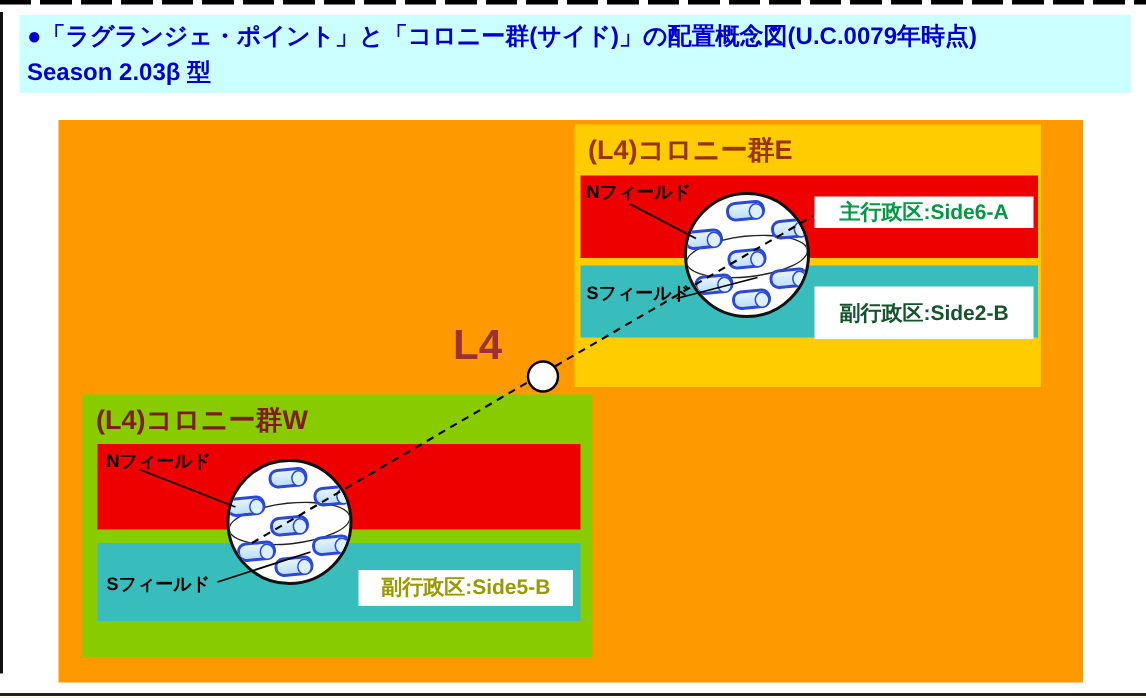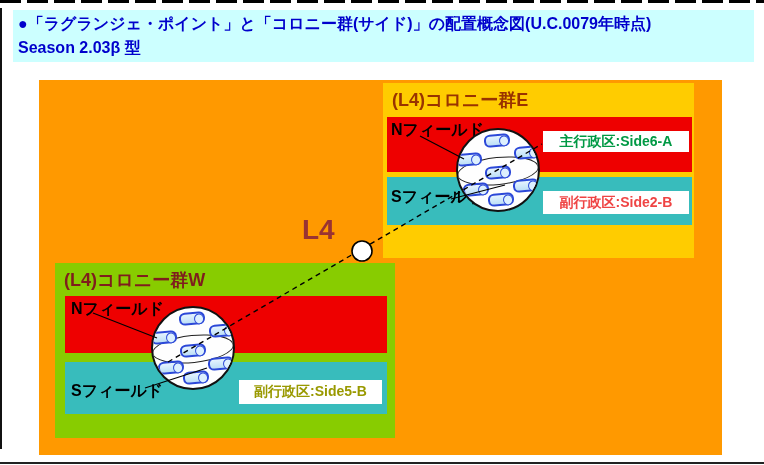--- a/index.html
+++ b/index.html
@@ -31,30 +31,30 @@
   .group-w .group-title{left:9px;top:5px;color:#7f1d1d;}
 
   .band{position:absolute;}
   .band-red{background:#EE0000;}
   .band-teal{background:#38BCBC;}
   .group-e .band-red{left:4px;top:34px;width:305px;height:55px;}
   .group-e .band-teal{left:4px;top:94px;width:305px;height:48px;}
   .group-w .band-red{left:10px;top:33px;width:322px;height:57px;}
   .group-w .band-teal{left:10px;top:99px;width:322px;height:52px;}
 
-  .field-label{position:absolute;font-size:16px;font-weight:bold;color:#000;white-space:nowrap;}
+  .field-label{position:absolute;font-size:12px;font-weight:bold;color:#000;white-space:nowrap;}
   .group-e .n-label{left:8px;top:37px;}
   .group-e .s-label{left:8px;top:104px;}
   .group-w .n-label{left:16px;top:36px;}
   .group-w .s-label{left:16px;top:118px;}
 
   .admin-box{position:absolute;background:#FFFFFF;display:flex;align-items:center;justify-content:center;
     font-size:14px;font-weight:bold;white-space:nowrap;z-index:3;}
   .group-e .primary{left:160px;top:48px;width:146px;height:21px;color:#009944;}
-  .group-e .secondary{left:160px;top:108px;width:146px;height:23px;color:#ef4444;}
+  .group-e .secondary{left:160px;top:108px;width:146px;height:35px;color:#14532d;}
   .group-w .primary{left:192px;top:64px;width:141px;height:23px;color:#FF0000;}
   .group-w .secondary{left:184px;top:117px;width:143px;height:24px;color:#999900;}
 
   
   .sphere{position:absolute;width:84px;height:84px;border-radius:50%;background:#FEFEFE;
     border:2px solid #111;box-sizing:border-box;overflow:hidden;z-index:4;}
   .sphere-e{left:456px;top:128px;}
   .sphere-w{left:151px;top:306px;}
   .equator{position:absolute;left:-1px;top:27px;width:80px;height:26px;border:1px solid #222;
     border-radius:50%;transform:rotate(-6deg);}

